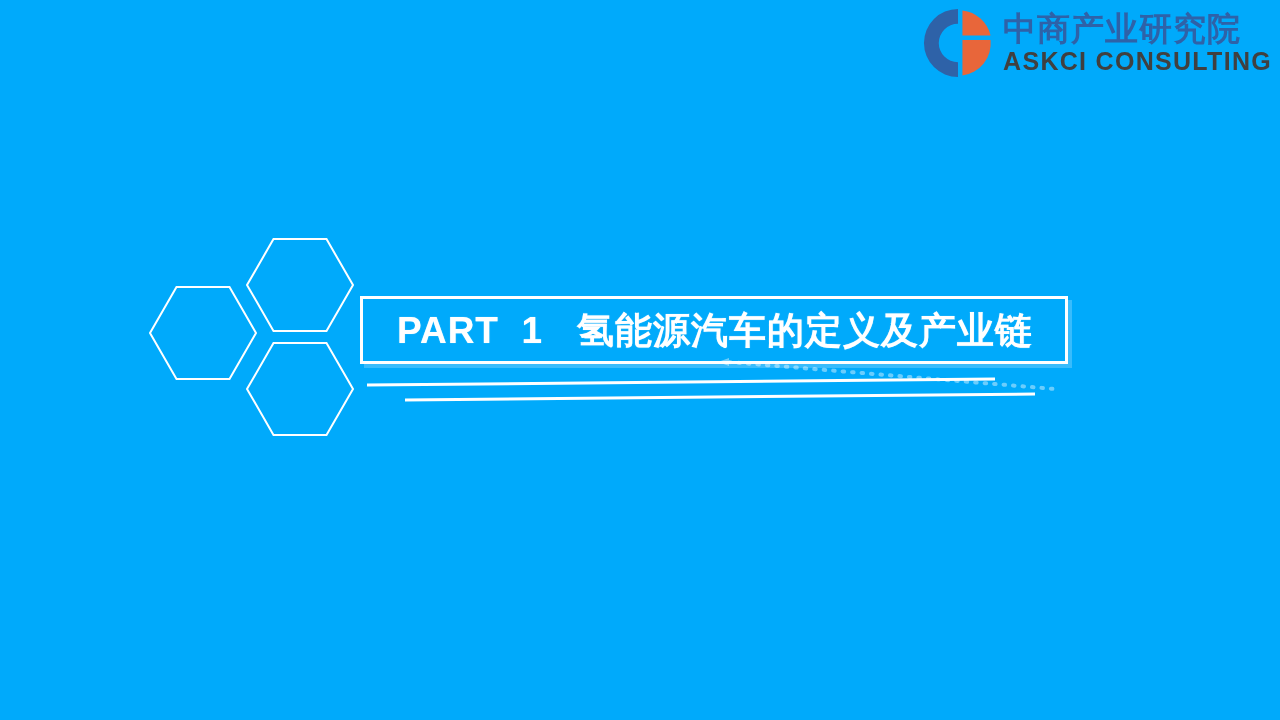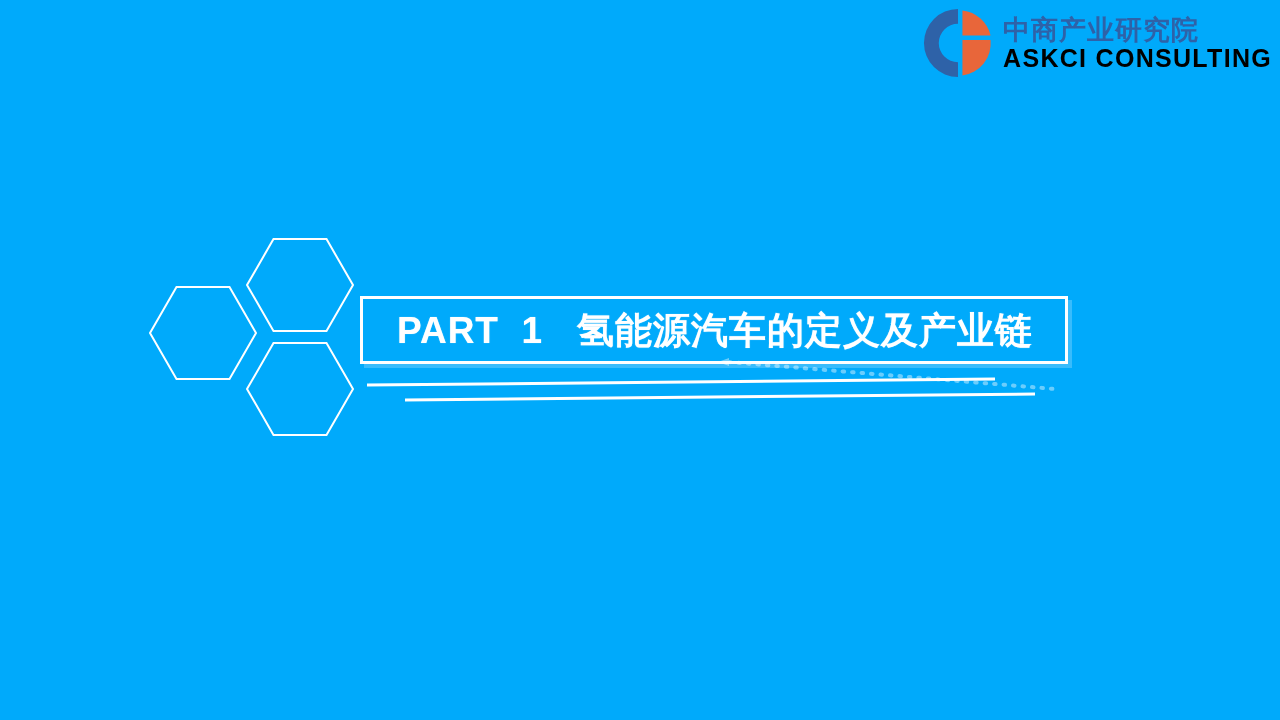--- a/index.html
+++ b/index.html
@@ -18,31 +18,31 @@
   #brand {
     position:absolute;
     top:6px; right:8px;
     display:flex;
     align-items:center;
     gap:8px;
   }
   #brand-mark { width:74px; height:74px; flex:0 0 auto; }
   #brand-text { display:flex; flex-direction:column; justify-content:center; }
   #brand-cn {
-    font-size:27px;
+    font-size:33px;
     font-weight:bold;
     color:#2E62A8;
     letter-spacing:1px;
     line-height:1.12;
     white-space:nowrap;
   }
   #brand-en {
     font-size:25px;
     font-weight:bold;
-    color:#000000;
+    color:#404040;
     letter-spacing:1.3px;
     line-height:1.05;
     white-space:nowrap;
   }
 
   
   #hexes {
     position:absolute;
     left:140px; top:230px;
     width:230px; height:215px;

